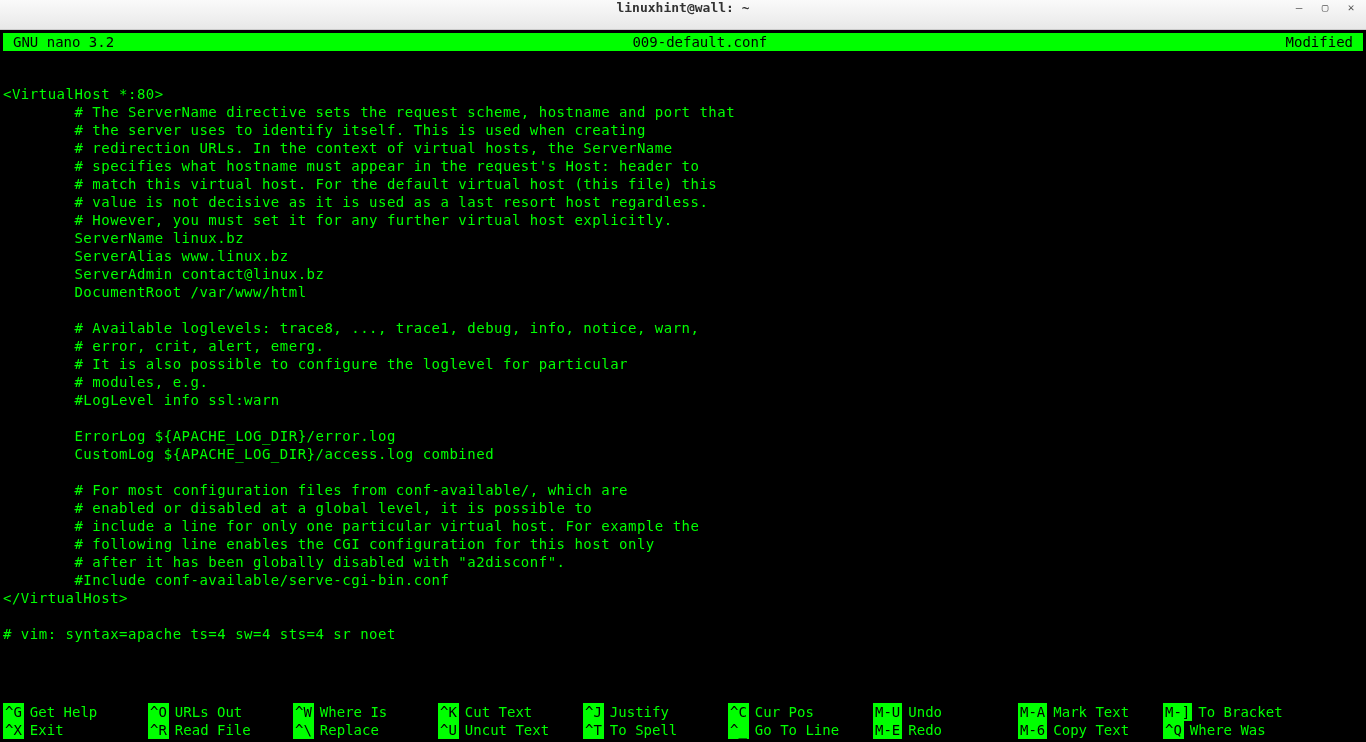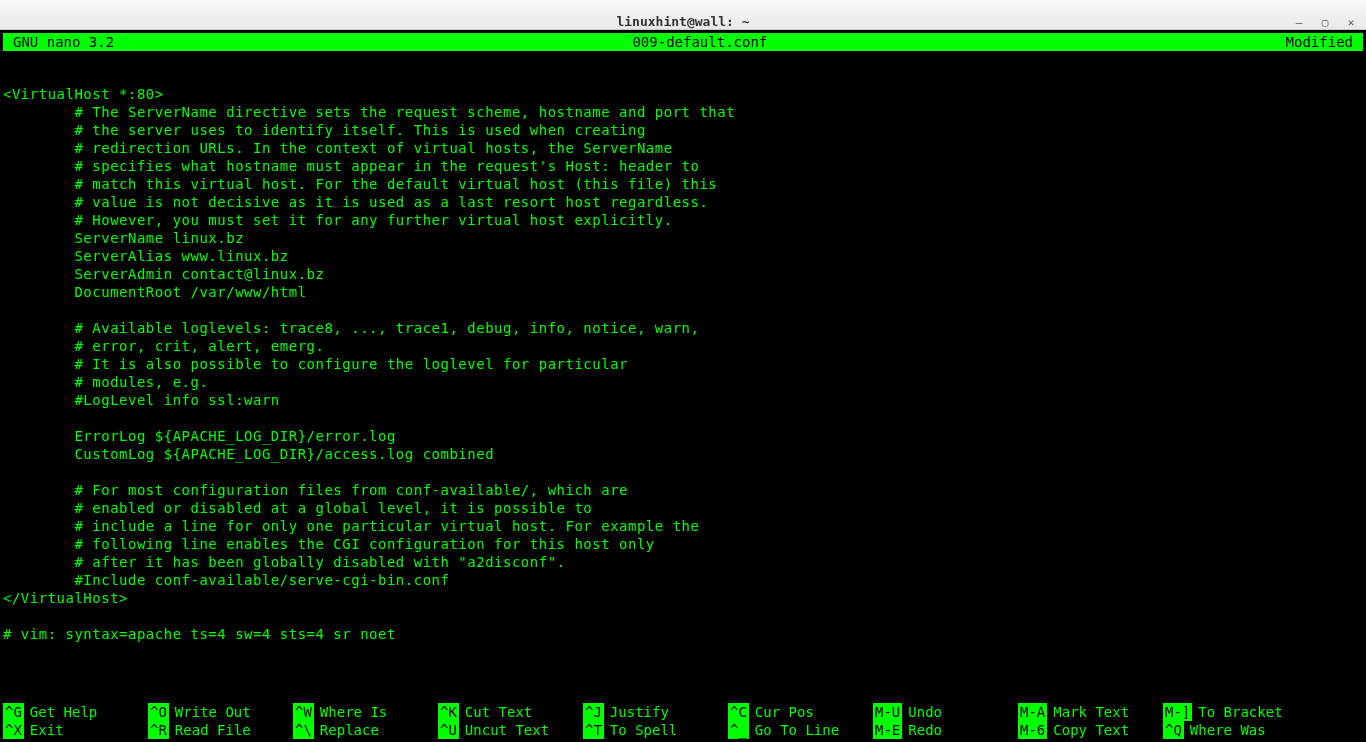--- a/index.html
+++ b/index.html
@@ -17,21 +17,21 @@
     .window {
       width: 100%;
       height: 100%;
       display: flex;
       flex-direction: column;
     }
     .titlebar {
       height: 30px;
       background: linear-gradient(to bottom, #fafafa, #e8e8e8);
       display: flex;
-      align-items: flex-end;
+      align-items: flex-start;
       justify-content: center;
       position: relative;
       border-bottom: 1px solid #ccc;
     }
     .titlebar-title {
       color: #333;
       font-size: 13px;
       font-weight: bold;
     }
     .titlebar-buttons {
@@ -140,21 +140,21 @@
     </div>
     <div class="nano-content" id="nano-content-area"><div class="nano-line"></div><div class="nano-line">&lt;VirtualHost *:80&gt;</div><div class="nano-line">        # The ServerName directive sets the request scheme, hostname and port that</div><div class="nano-line">        # the server uses to identify itself. This is used when creating</div><div class="nano-line">        # redirection URLs. In the context of virtual hosts, the ServerName</div><div class="nano-line">        # specifies what hostname must appear in the request's Host: header to</div><div class="nano-line">        # match this virtual host. For the default virtual host (this file) this</div><div class="nano-line">        # value is not decisive as it is used as a last resort host regardless.</div><div class="nano-line">        # However, you must set it for any further virtual host explicitly.</div><div class="nano-line">        ServerName linux.bz</div><div class="nano-line">        ServerAlias www.linux.bz</div><div class="nano-line">        ServerAdmin contact@linux.bz</div><div class="nano-line">        DocumentRoot /var/www/html</div><div class="nano-line"></div><div class="nano-line">        # Available loglevels: trace8, ..., trace1, debug, info, notice, warn,</div><div class="nano-line">        # error, crit, alert, emerg.</div><div class="nano-line">        # It is also possible to configure the loglevel for particular</div><div class="nano-line">        # modules, e.g.</div><div class="nano-line">        #LogLevel info ssl:warn</div><div class="nano-line"></div><div class="nano-line">        ErrorLog ${APACHE_LOG_DIR}/error.log</div><div class="nano-line">        CustomLog ${APACHE_LOG_DIR}/access.log combined</div><div class="nano-line"></div><div class="nano-line">        # For most configuration files from conf-available/, which are</div><div class="nano-line">        # enabled or disabled at a global level, it is possible to</div><div class="nano-line">        # include a line for only one particular virtual host. For example the</div><div class="nano-line">        # following line enables the CGI configuration for this host only</div><div class="nano-line">        # after it has been globally disabled with "a2disconf".</div><div class="nano-line">        #Include conf-available/serve-cgi-bin.conf</div><div class="nano-line">&lt;/VirtualHost&gt;</div><div class="nano-line"></div><div class="nano-line"># vim: syntax=apache ts=4 sw=4 sts=4 sr noet</div></div>
     <div class="nano-footer">
       <div class="nano-footer-row" id="shortcuts-row1">
           <div class="nano-shortcut">
             <span class="nano-shortcut-key">^G</span>
             <span class="nano-shortcut-label">Get Help</span>
           </div>
           <div class="nano-shortcut">
             <span class="nano-shortcut-key">^O</span>
-            <span class="nano-shortcut-label">Write Out</span>
+            <span class="nano-shortcut-label">URLs Out</span>
           </div>
           <div class="nano-shortcut">
             <span class="nano-shortcut-key">^W</span>
             <span class="nano-shortcut-label">Where Is</span>
           </div>
           <div class="nano-shortcut">
             <span class="nano-shortcut-key">^K</span>
             <span class="nano-shortcut-label">Cut Text</span>
           </div>
           <div class="nano-shortcut">

